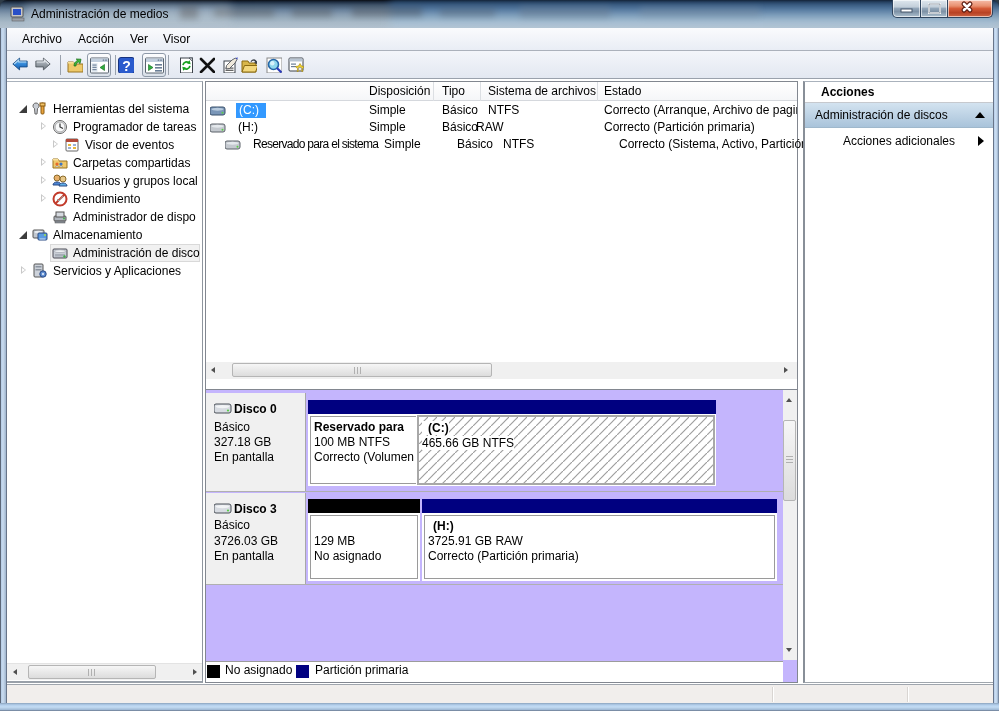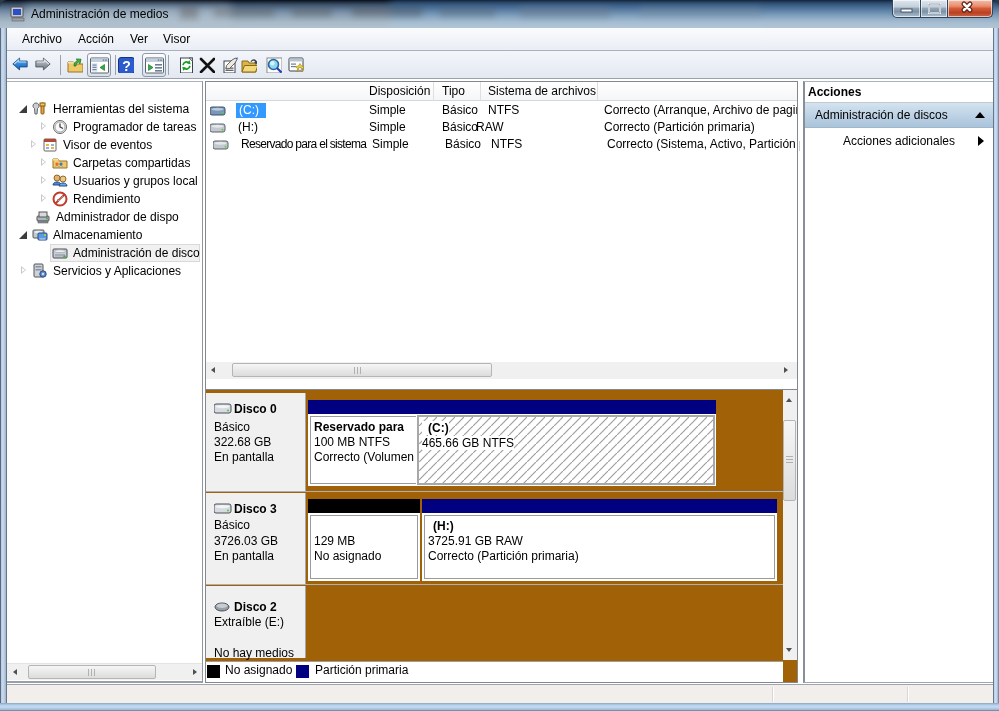--- a/index.html
+++ b/index.html
@@ -39,21 +39,21 @@
 .eC:before{content:"";position:absolute;left:2px;top:0px;width:0;height:0;border-top:4.5px solid transparent;border-bottom:4.5px solid transparent;border-left:5.5px solid #c8c8c8}
 .eC:after{content:"";position:absolute;left:3px;top:2px;width:0;height:0;border-top:2.5px solid transparent;border-bottom:2.5px solid transparent;border-left:3px solid #fff}
 
 #tree-hsb{position:absolute;left:0;top:581px;width:196px;height:17px;background:#f0f0f0;border-top:1px solid #e3e3e3}
 
 #toppane{left:198px;top:2px;width:593px;height:309px;background:#fff;border:1px solid #828790}
 #header{left:0;top:0;width:591px;height:19px;background:linear-gradient(#ffffff,#f5f6f8);border-bottom:1px solid #d5d8dd}
 .hcell{position:absolute;top:0;height:19px;line-height:19px;border-right:1px solid #dcdfe3}
 .lrow{position:absolute;height:17px;line-height:17px;white-space:nowrap}
 .lcell{position:absolute;overflow:hidden;white-space:nowrap}
-#botpane{left:198px;top:311px;width:593px;height:293px;background:#a16207;border:1px solid #828790;border-top:none;overflow:hidden}
+#botpane{left:198px;top:311px;width:593px;height:293px;background:#c4b5fd;border:1px solid #828790;border-top:none;overflow:hidden}
 
 .drow{position:absolute;left:0;width:577px}
 .dlabel{position:absolute;left:0;top:0;width:100px;height:100%;background:#f0f0f0;border-right:1px solid #a7a7a7}
 .dl{position:absolute;left:8px;white-space:nowrap}
 .part{position:absolute}
 .pband{position:absolute;left:0;top:0;width:100%;height:14px}
 .pbody{position:absolute;left:0;top:14px;width:100%;background:#fff}
 .pbody:before{content:"";position:absolute;left:2px;top:2px;right:2px;bottom:2px;border:1px solid #9a9a9a}
 .pbody.hatch{background:#fff}
 .pbody.hatch:before{left:1px;top:1px;right:1px;bottom:1px;border:2px solid #a8a8a8}
@@ -61,21 +61,21 @@
 .ptx{z-index:1}
 .ptx{position:absolute;left:6px;white-space:nowrap;line-height:15px}
 .ptx span{background:#fff}
 
 #legend{left:0;top:271px;width:577px;height:21px;background:#fff;border-top:1px solid #9c9c9c}
 .lsq{position:absolute;top:3px;width:13px;height:13px}
 
 #dvsb{position:absolute;left:577px;top:0;width:14px;height:270px;background:#f0f0f0}
 
 #actpane{left:796px;top:2px;width:190px;height:602px;background:#fff;border-left:2px solid #888f98;border-top:1px solid #aab2bc;border-bottom:1px solid #a0a6ad}
-#act-h{position:absolute;left:0;top:0;width:188px;height:21px;border-bottom:1px solid #c6c9ce;font-weight:bold;line-height:21px;padding-left:3px}
+#act-h{position:absolute;left:0;top:0;width:188px;height:21px;border-bottom:1px solid #c6c9ce;font-weight:bold;line-height:21px;padding-left:16px}
 #act-blue{position:absolute;left:0;top:21px;width:188px;height:25px;background:linear-gradient(#d3e3f0,#a9c3da);line-height:25px;padding-left:10px;border-bottom:1px solid #9fb8cc}
 #act-row2{position:absolute;left:0;top:47px;width:188px;height:24px;line-height:24px;text-align:center}
 
 #statusbar{left:7px;top:684px;width:986px;height:19px;background:#f1eeec;border-top:1px solid #9fa5ad}
 .ssep{position:absolute;top:2px;width:1px;height:15px;background:#d9d5d2;box-shadow:1px 0 0 #fff}
 
 .sb-ar{position:absolute;width:0;height:0}
 .sb-thumb{position:absolute;background:linear-gradient(#f6f6f6,#dcdcdc);border:1px solid #b5b5b5;border-radius:2px}
 .hgrip{position:absolute;width:8px;height:7px;background:repeating-linear-gradient(90deg,#b0b0b0 0 1px,transparent 1px 3px)}
 .vgrip{position:absolute;width:7px;height:8px;background:repeating-linear-gradient(#b0b0b0 0 1px,transparent 1px 3px)}
@@ -223,21 +223,21 @@
     <div class="ti" style="left:46px;top:18px"><span class="eA" style="left:-35px"></span><span class="tic" style="left:-21px"><svg width="16" height="16">
             <path d="M4 2 c-2 0-3 1.5-3 3 0 1 .6 2 1.5 2.5 L3 13 5 13 5.5 7.5 C6.4 7 7 6 7 5 7 3.5 6 2 4 2 Z" fill="#c9cdd4" stroke="#666"></path>
             <rect x="9" y="2" width="3" height="11" rx="1" fill="#e8a33d" stroke="#8a5a10"></rect>
             <rect x="8" y="2" width="5" height="3" fill="#f3c56a" stroke="#8a5a10"></rect>
           </svg></span>Herramientas del sistema</div>
     <div class="ti" style="left:66px;top:36px"><span class="eC" style="left:-34px"></span><span class="tic" style="left:-21px"><svg width="16" height="16">
             <circle cx="8" cy="8" r="6.5" fill="#e7e9ec" stroke="#666"></circle>
             <circle cx="8" cy="8" r="5" fill="#f8f9fa" stroke="#aaa"></circle>
             <path d="M8 4.5 L8 8 L11 9.5" stroke="#333" stroke-width="1.2" fill="none"></path>
           </svg></span>Programador de tareas</div>
-    <div class="ti" style="left:56px;top:54px"><span class="eC" style="left:-34px"></span><span class="tic" style="left:-21px"><svg width="16" height="16">
+    <div class="ti" style="left:78px;top:54px"><span class="eC" style="left:-34px"></span><span class="tic" style="left:-21px"><svg width="16" height="16">
             <rect x="2" y="2" width="12" height="12" rx="1" fill="#fff" stroke="#666"></rect>
             <rect x="2" y="2" width="12" height="3" fill="#b24a3a"></rect>
             <rect x="4" y="7" width="3" height="2" fill="#e8b93d"></rect>
             <rect x="9" y="7" width="3" height="2" fill="#9ab0d6"></rect>
             <rect x="4" y="10" width="3" height="2" fill="#9ab0d6"></rect>
             <rect x="9" y="10" width="3" height="2" fill="#e8b93d"></rect>
           </svg></span>Visor de eventos</div>
     <div class="ti" style="left:66px;top:72px"><span class="eC" style="left:-34px"></span><span class="tic" style="left:-21px"><svg width="16" height="16">
             <path d="M1 4 L6 4 7 6 15 6 15 13 1 13 Z" fill="#f0c86a" stroke="#9a7420"></path>
             <path d="M1 4 L6 4 7 5.5 1 5.5 Z" fill="#f7de9a"></path>
@@ -249,21 +249,21 @@
             <circle cx="5" cy="5" r="3" fill="#e8b06a" stroke="#8a6a2a"></circle>
             <path d="M1 12 c0-4 8-4 8 0 Z" fill="#4a84d4" stroke="#2a4a84"></path>
             <circle cx="11" cy="6" r="3" fill="#e8c98a" stroke="#8a6a2a"></circle>
             <path d="M7 13 c0-4 8-4 8 0 Z" fill="#62b0e8" stroke="#2a4a84"></path>
           </svg></span>Usuarios y grupos local</div>
     <div class="ti" style="left:66px;top:108px"><span class="eC" style="left:-34px"></span><span class="tic" style="left:-21px"><svg width="16" height="16">
             <circle cx="8" cy="8" r="6.5" fill="#fff" stroke="#c23a2a" stroke-width="2"></circle>
             <path d="M3.5 12.5 L12.5 3.5" stroke="#c23a2a" stroke-width="2"></path>
             <path d="M5 8 L7 10 L11 5" stroke="#9aa" stroke-width="1" fill="none"></path>
           </svg></span>Rendimiento</div>
-    <div class="ti" style="left:49px;top:126px"><span class="tic" style="left:-21px"><svg width="16" height="16">
+    <div class="ti" style="left:66px;top:126px"><span class="tic" style="left:-21px"><svg width="16" height="16">
             <rect x="2" y="7" width="12" height="5" rx="1" fill="#b0b6be" stroke="#555"></rect>
             <rect x="4" y="3" width="8" height="5" fill="#d6dae0" stroke="#555"></rect>
             <rect x="3" y="12" width="10" height="2" fill="#888e96" stroke="#555" stroke-width=".5"></rect>
             <circle cx="12" cy="9.5" r="1" fill="#3fae49"></circle>
           </svg></span>Administrador de dispo</div>
     <div class="ti" style="left:46px;top:144px"><span class="eA" style="left:-35px"></span><span class="tic" style="left:-21px"><svg width="16" height="16">
             <rect x="1" y="3" width="11" height="8" rx="1" fill="#c2c8d0" stroke="#555"></rect>
             <ellipse cx="6.5" cy="5" rx="4" ry="1.2" fill="#e8ecf0"></ellipse>
             <rect x="6" y="6" width="9" height="7" rx="1" fill="#5a9ae0" stroke="#2a4a84"></rect>
             <rect x="7.5" y="11.5" width="6" height="1" fill="#cfe2f6"></rect>
@@ -288,20 +288,21 @@
       <div class="sb-thumb" style="left:21px;top:1px;width:128px;height:14px"></div>
       <div class="hgrip" style="left:81px;top:5px"></div>
       <div class="sb-ar" style="left:186px;top:5px;border-top:3.5px solid transparent;border-bottom:3.5px solid transparent;border-left:4px solid #505050"></div>
     </div>
   </div>
   <div class="abs" id="toppane">
     <div id="header">
       <div class="hcell" style="left:156px;width:72px;padding-left:7px">Disposición</div>
       <div class="hcell" style="left:229px;width:46px;padding-left:7px">Tipo</div>
       <div class="hcell" style="left:276px;width:116px;padding-left:6px">Sistema de archivos</div>
+      <div class="hcell" style="left:393px;width:198px;border-right:none;padding-left:5px">Estado</div>
     </div>
     <div class="lrow" style="left:0;top:20px;width:591px">
       <span class="tic" style="left:4px;top:1px"><svg width="16" height="16">
             <rect x="0" y="4" width="15" height="8" rx="2" fill="#7a96b8" stroke="#39506b"></rect>
             <ellipse cx="7.5" cy="6.3" rx="6" ry="1.5" fill="#b8cbde"></ellipse>
             <circle cx="12.5" cy="9.8" r="1" fill="#59d049"></circle>
           </svg></span>
       <span class="lcell" style="left:30px;width:133px"><span style="background:#3399ff;color:#fff;padding:0 7px 1px 3px">(C:)</span></span>
       <span class="lcell" style="left:163px;width:65px">Simple</span>
       <span class="lcell" style="left:236px;width:39px">Básico</span>
@@ -313,21 +314,21 @@
             <rect x="0" y="4" width="15" height="8" rx="2" fill="#c4c9cf" stroke="#5a6068"></rect>
             <ellipse cx="7.5" cy="6.3" rx="6" ry="1.5" fill="#e4e8ec"></ellipse>
             <circle cx="12.5" cy="9.8" r="1" fill="#59d049"></circle>
           </svg></span>
       <span class="lcell" style="left:32px;width:131px">(H:)</span>
       <span class="lcell" style="left:163px;width:65px">Simple</span>
       <span class="lcell" style="left:236px;width:39px">Básico</span>
       <span class="lcell" style="left:270px;width:110px">RAW</span>
       <span class="lcell" style="left:398px;width:193px">Correcto (Partición primaria)</span>
     </div>
-    <div class="lrow" style="left:3px;top:54px;width:591px">
+    <div class="lrow" style="left:15px;top:54px;width:591px">
       <span class="tic" style="left:4px;top:1px"><svg width="16" height="16">
             <rect x="0" y="4" width="15" height="8" rx="2" fill="#c4c9cf" stroke="#5a6068"></rect>
             <ellipse cx="7.5" cy="6.3" rx="6" ry="1.5" fill="#e4e8ec"></ellipse>
             <circle cx="12.5" cy="9.8" r="1" fill="#59d049"></circle>
           </svg></span>
       <span class="lcell" style="left:32px;width:129px;letter-spacing:-.7px">Reservado para el sistema</span>
       <span class="lcell" style="left:163px;width:65px">Simple</span>
       <span class="lcell" style="left:236px;width:39px">Básico</span>
       <span class="lcell" style="left:282px;width:110px">NTFS</span>
       <span class="lcell" style="left:398px;width:193px">Correcto (Sistema, Activo, Partición primaria)</span>
@@ -341,21 +342,21 @@
   </div>
   <div class="abs" id="botpane">
     <div class="drow" style="top:3px;height:99px;border-bottom:1px solid #b0b0b0">
       <div class="dlabel"></div>
       <div class="dl" style="top:9px"><svg width="20" height="13" style="vertical-align:-2px">
             <rect x="0" y="2" width="17" height="9" rx="2" fill="#d8dce2" stroke="#4a5058"></rect>
             <ellipse cx="8.5" cy="4.6" rx="7" ry="1.6" fill="#f2f4f6"></ellipse>
             <circle cx="14" cy="8.5" r="1.1" fill="#59d049"></circle>
           </svg><b>Disco 0</b></div>
       <div class="dl" style="top:27px">Básico</div>
-      <div class="dl" style="top:42px">322.68 GB</div>
+      <div class="dl" style="top:42px">327.18 GB</div>
       <div class="dl" style="top:57px">En pantalla</div>
       <div class="part" style="left:102px;top:7px;width:113px;height:86px">
         <div class="pband" style="background:#000080"></div>
         <div class="pbody" style="height:72px"></div>
         <div class="ptx" style="top:20px"><b>Reservado para</b></div>
         <div class="ptx" style="top:35px">100 MB NTFS</div>
         <div class="ptx" style="top:50px">Correcto (Volumen</div>
       </div>
       <div class="part" style="left:210px;top:7px;width:300px;height:86px">
         <div class="pband" style="background:#000080"></div>
@@ -389,29 +390,20 @@
         <div class="ptx" style="top:50px">No asignado</div>
       </div>
       <div class="part" style="left:216px;top:6px;width:355px;height:82px">
         <div class="pband" style="background:#000080"></div>
         <div class="pbody" style="height:68px"></div>
         <div class="ptx" style="top:20px;left:11px"><b>(H:)</b></div>
         <div class="ptx" style="top:35px">3725.91 GB RAW</div>
         <div class="ptx" style="top:50px">Correcto (Partición primaria)</div>
       </div>
     </div>
-    <div class="drow" style="top:196px;height:72px">
-      <div class="dlabel"></div>
-      <div class="dl" style="top:14px"><svg width="20" height="10" style="vertical-align:-1px">
-            <ellipse cx="8" cy="5" rx="7" ry="4" fill="#9aa0a8" stroke="#4a5058"></ellipse>
-            <ellipse cx="8" cy="3.8" rx="5.5" ry="2.2" fill="#c8cdd4"></ellipse>
-          </svg><b>Disco 2</b></div>
-      <div class="dl" style="top:29px">Extraíble (E:)</div>
-      <div class="dl" style="top:60px">No hay medios</div>
-    </div>
     <div class="abs" id="legend">
       <div class="lsq" style="left:1px;background:#000"></div>
       <div style="position:absolute;left:19px;top:1px">No asignado</div>
       <div class="lsq" style="left:90px;background:#000080"></div>
       <div style="position:absolute;left:109px;top:1px">Partición primaria</div>
     </div>
     <div id="dvsb">
       <div class="sb-ar" style="left:3px;top:8px;border-left:3.5px solid transparent;border-right:3.5px solid transparent;border-bottom:4px solid #505050"></div>
       <div class="sb-thumb" style="left:0;top:30px;width:13px;height:81px"></div>
       <div class="vgrip" style="left:3px;top:66px"></div>

